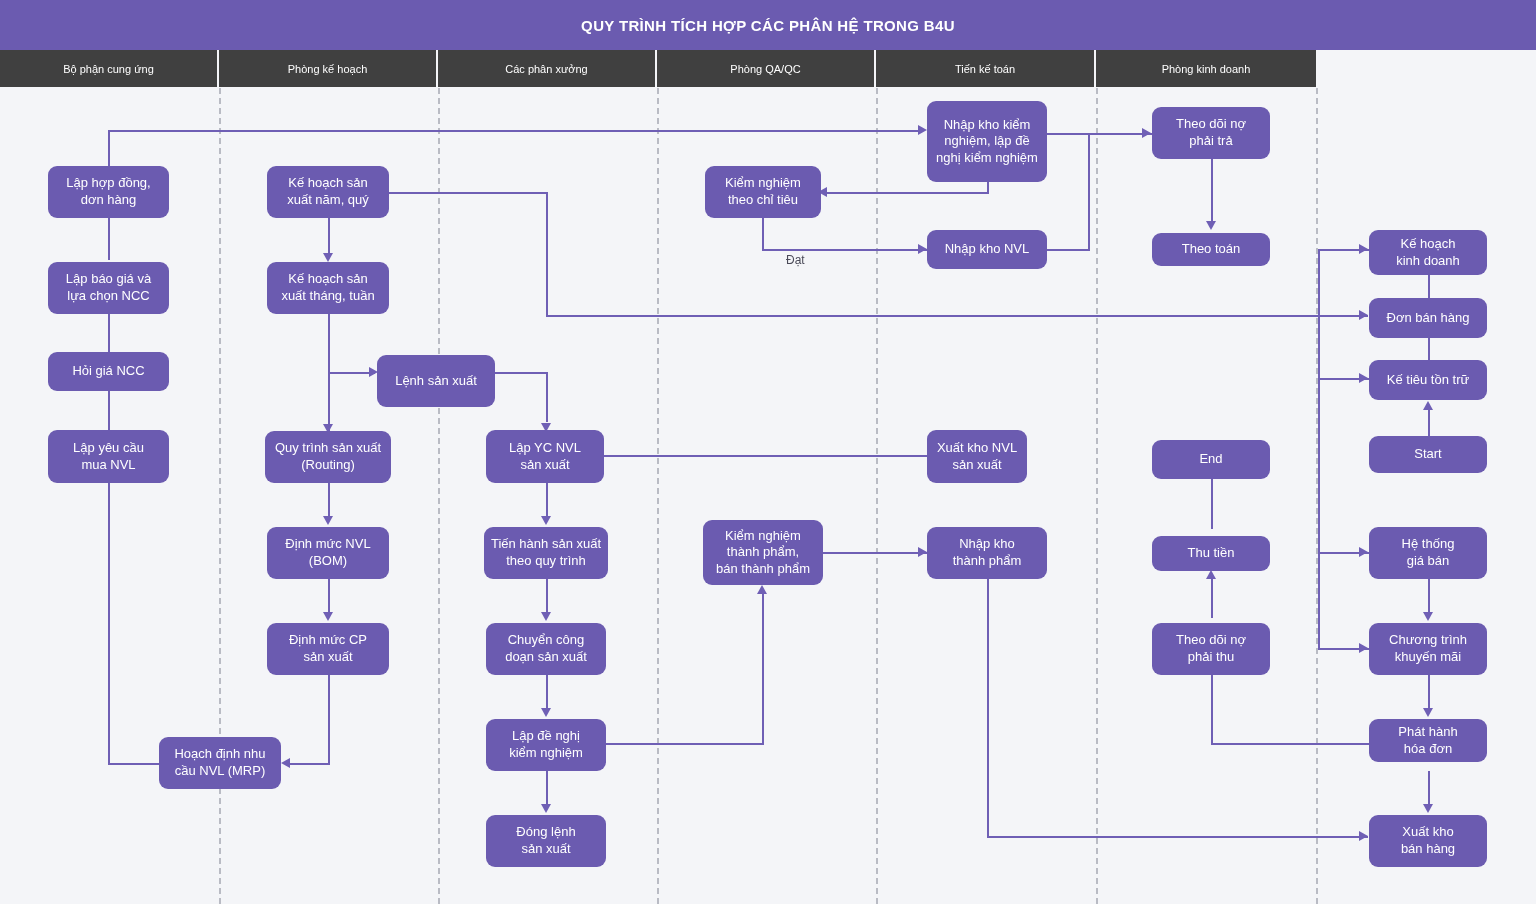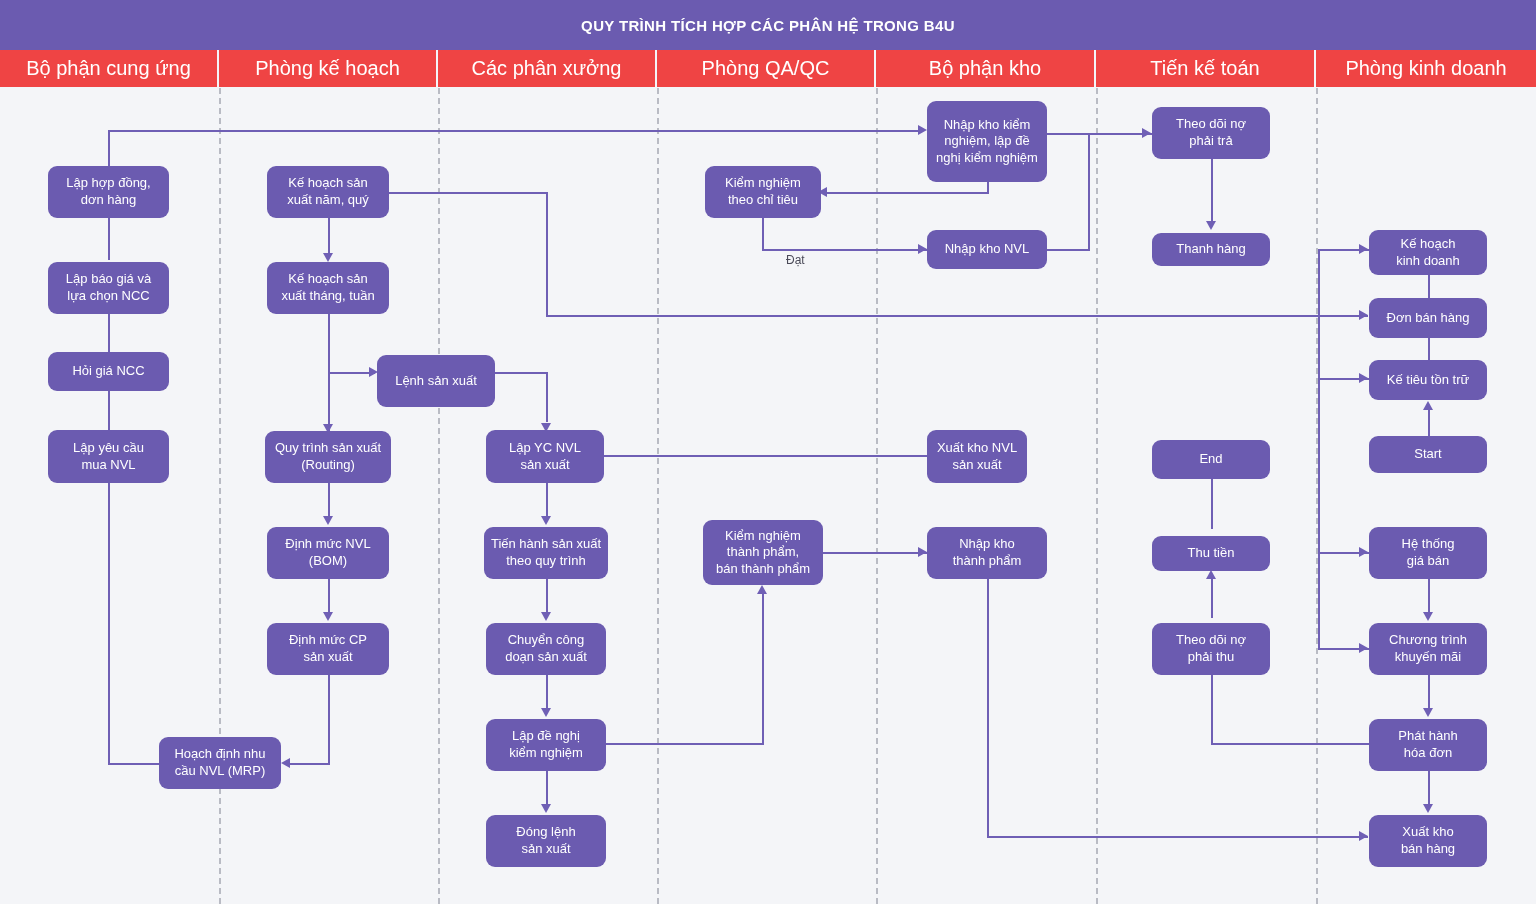--- a/index.html
+++ b/index.html
@@ -19,23 +19,23 @@
   }
   .title-bar .title{
     color:#ffffff; font-size:15px; font-weight:bold;
     letter-spacing:.35px; text-transform:uppercase;
   }
   .lane-head-row{
     position:absolute; left:0; top:50px; width:1536px; height:37px;
     display:flex;
   }
   .lane-head{
-    background:#ef4444; color:#ffffff;
+    background:#404040; color:#ffffff;
     display:flex; align-items:center; justify-content:center;
-    font-size:20px; border-right:2px solid #f4f5f8;
+    font-size:11px; border-right:2px solid #f4f5f8;
     height:37px;
   }
   .lane-head:last-child{ border-right:none; }
 
   
   .lane-sep{
     position:absolute; top:88px; width:0;
     border-left:2px dashed #b9bbc4; height:816px;
   }
 
@@ -74,21 +74,20 @@
 
   <div class="title-bar">
     <div class="title">QUY TRÌNH TÍCH HỢP CÁC PHÂN HỆ TRONG B4U</div>
   </div>
 
   <div class="lane-head-row">
     <div class="lane-head" style="width:219px">Bộ phận cung ứng</div>
     <div class="lane-head" style="width:219px">Phòng kế hoạch</div>
     <div class="lane-head" style="width:219px">Các phân xưởng</div>
     <div class="lane-head" style="width:219px">Phòng QA/QC</div>
-    <div class="lane-head" style="width:220px">Bộ phận kho</div>
     <div class="lane-head" style="width:220px">Tiến kế toán</div>
     <div class="lane-head" style="width:220px">Phòng kinh doanh</div>
   </div>
 
   <div class="lane-sep" style="left:219px"></div>
   <div class="lane-sep" style="left:438px"></div>
   <div class="lane-sep" style="left:657px"></div>
   <div class="lane-sep" style="left:876px"></div>
   <div class="lane-sep" style="left:1096px"></div>
   <div class="lane-sep" style="left:1316px"></div>
@@ -261,33 +260,33 @@
 nghiệm, lập đề
 nghị kiểm nghiệm</div>
   <div class="node" style="left:927px; top:230px; width:120px; height:39px">Nhập kho NVL</div>
   <div class="node" style="left:927px; top:430px; width:100px; height:53px">Xuất kho NVL
 sản xuất</div>
   <div class="node" style="left:927px; top:527px; width:120px; height:52px">Nhập kho
 thành phẩm</div>
 
   <div class="node" style="left:1152px; top:107px; width:118px; height:52px">Theo dõi nợ
 phải trả</div>
-  <div class="node" style="left:1152px; top:233px; width:118px; height:33px">Thanh hàng</div>
+  <div class="node" style="left:1152px; top:233px; width:118px; height:33px">Theo toán</div>
   <div class="node" style="left:1152px; top:440px; width:118px; height:39px">End</div>
   <div class="node" style="left:1152px; top:536px; width:118px; height:35px">Thu tiền</div>
   <div class="node" style="left:1152px; top:623px; width:118px; height:52px">Theo dõi nợ
 phải thu</div>
 
   <div class="node" style="left:1369px; top:230px; width:118px; height:45px">Kế hoạch
 kinh doanh</div>
   <div class="node" style="left:1369px; top:298px; width:118px; height:40px">Đơn bán hàng</div>
   <div class="node" style="left:1369px; top:360px; width:118px; height:40px">Kế tiêu tồn trữ</div>
   <div class="node" style="left:1369px; top:436px; width:118px; height:37px">Start</div>
   <div class="node" style="left:1369px; top:527px; width:118px; height:52px">Hệ thống
 giá bán</div>
   <div class="node" style="left:1369px; top:623px; width:118px; height:52px">Chương trình
 khuyến mãi</div>
-  <div class="node" style="left:1369px; top:719px; width:118px; height:52px">Phát hành
+  <div class="node" style="left:1369px; top:719px; width:118px; height:43px">Phát hành
 hóa đơn</div>
   <div class="node" style="left:1369px; top:815px; width:118px; height:52px">Xuất kho
 bán hàng</div>
 
 </div>
 
 </body></html>

